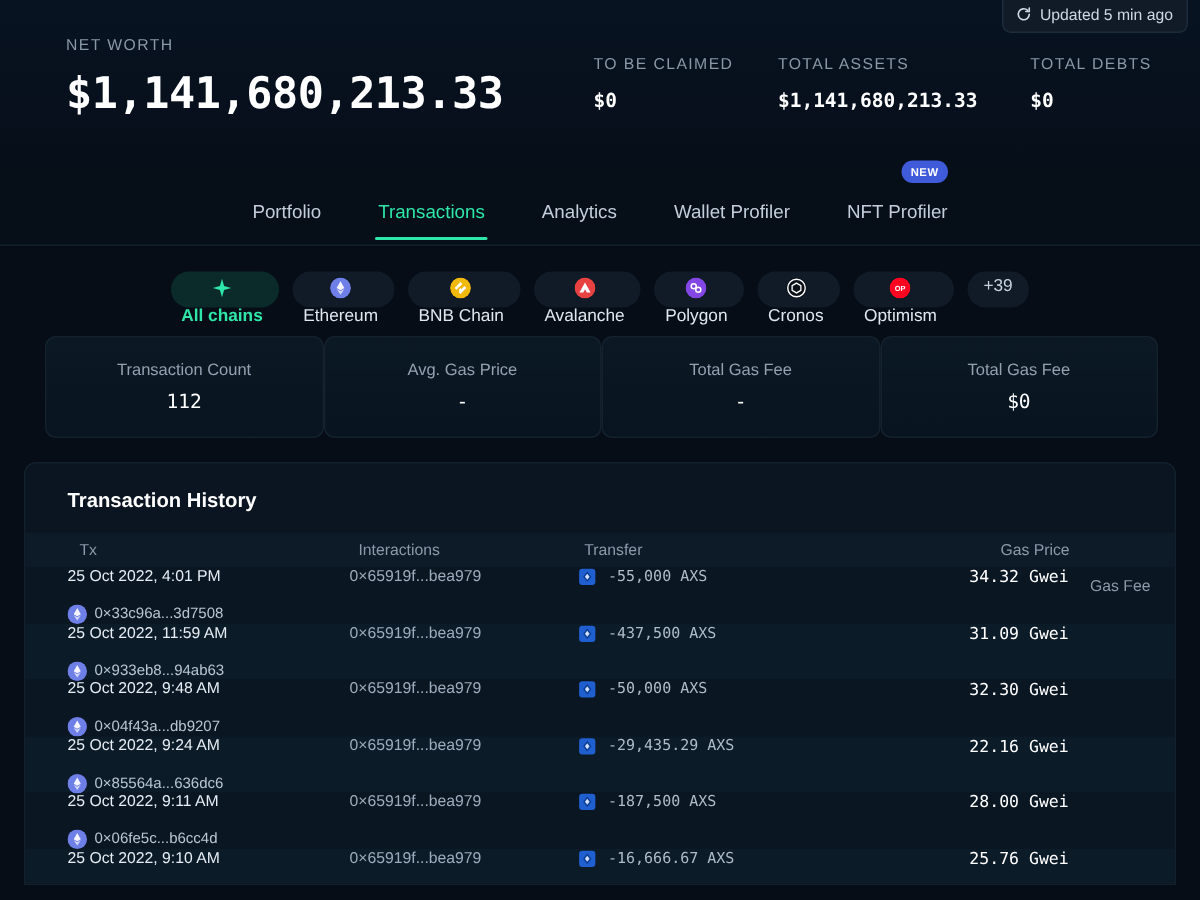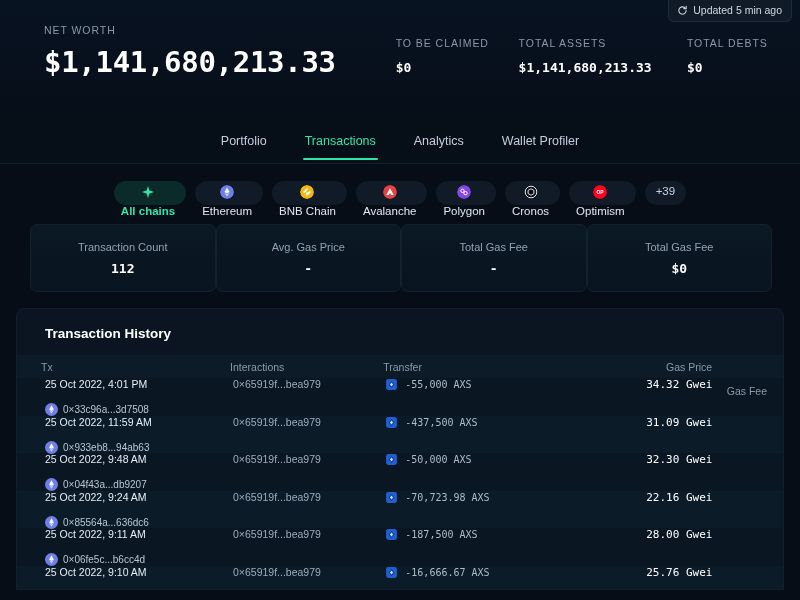--- a/index.html
+++ b/index.html
@@ -7,21 +7,21 @@
     width: 800px; height: 600px;
     background: #060d16;
     font-family: "Liberation Sans", sans-serif;
     overflow: hidden;
   }
   .page { position: relative; width: 800px; height: 600px; background: #060d16; }
 
   
   .updated-badge {
     position: absolute; top: 0; right: 8px;
-    display: flex; align-items: center; gap: 5px;
+    display: flex; gap: 5px;
     background: #101b27;
     border: 1px solid #1d2c3c;
     border-top: none;
     border-radius: 0 0 6px 6px;
     padding: 4px 9px 5px 8px;
     font-size: 10.5px; color: #cdd8e3;
     z-index: 5;
   }
   .refresh-ico { width: 11px; height: 11px; display:block; }
 
@@ -109,42 +109,42 @@
     background: linear-gradient(180deg, #0b1925 0%, #081420 100%);
     border: 1px solid #14222f;
     border-radius: 7px;
     height: 68px;
     display: flex; flex-direction: column;
     align-items: center; justify-content: center; gap: 8px;
   }
   .stat-title { font-size: 11px; color: #93a1b1; }
   .stat-value {
     font-family: "DejaVu Sans Mono", "Liberation Mono", monospace;
-    font-size: 13px; font-weight: 700; color: #ffffff;
+    font-size: 13px; font-weight: 400; color: #ffffff;
   }
 
   
   .history {
     margin: 16px 16px 0 16px;
     background: #0a1521;
     border: 1px solid #12202d;
     border-radius: 8px 8px 0 0;
     overflow: hidden;
     height: 282px;
   }
   .history-title {
     font-size: 13.5px; font-weight: 700; color: #ffffff;
     padding: 17px 0 14px 28px;
   }
   .thead {
     display: flex; align-items: center;
     background: #0d1b28;
     height: 23px;
     font-size: 10.5px; color: #8b99a9;
-    padding: 0 16px 0 24px;
+    padding: 0 16px 0 36px;
   }
   .c-tx      { width: 200px; }
   .c-inter   { width: 162px; }
   .c-transf  { width: 248px; }
   .c-gasp    { width: 100px; text-align: right; }
   .c-gasf    { width: 58px;  text-align: right; margin-top: 48px; }
 
   .trow {
     display: flex; align-items: flex-start;
     height: 37.5px;
@@ -211,20 +211,24 @@
     </div>
     <div class="tab active">
       <span>Transactions</span>
     </div>
     <div class="tab">
       <span>Analytics</span>
     </div>
     <div class="tab">
       <span>Wallet Profiler</span>
     </div>
+    <div class="tab">
+      <span class="new-badge">NEW</span>
+      <span>NFT Profiler</span>
+    </div>
   </div>
 
   <div class="chips">
 
     <div class="chip all">
       <svg class="chip-ico" viewBox="0 0 24 24">
         <path d="M12 1.5 14.4 9.6 22.5 12 14.4 14.4 12 22.5 9.6 14.4 1.5 12 9.6 9.6Z" fill="#2ee6a8"></path>
       </svg>
       <span>All chains</span>
     </div>
@@ -430,21 +434,21 @@
     <div class="c-inter">
       <span class="inter-val">0×65919f...bea979</span>
     </div>
     <div class="c-transf">
       <div class="transf-cell">
         <svg class="small-ico" viewBox="0 0 24 24">
           <rect x="2" y="2" width="20" height="20" rx="4" fill="#1f5fd0"></rect>
           <path d="M12 5.5 17 12l-5 6.5L7 12Z" fill="#0a3a8f"></path>
           <path d="M12 8.2 14.9 12 12 15.8 9.1 12Z" fill="#cfe0ff"></path>
         </svg>
-        <span class="transf-val">-70,723.98 AXS</span>
+        <span class="transf-val">-29,435.29 AXS</span>
       </div>
     </div>
     <div class="c-gasp">
       <span class="gasp-val">22.16 Gwei</span>
     </div>
     <div class="c-gasf">
       <span class="gasp-val"></span>
     </div>
   </div>
 

